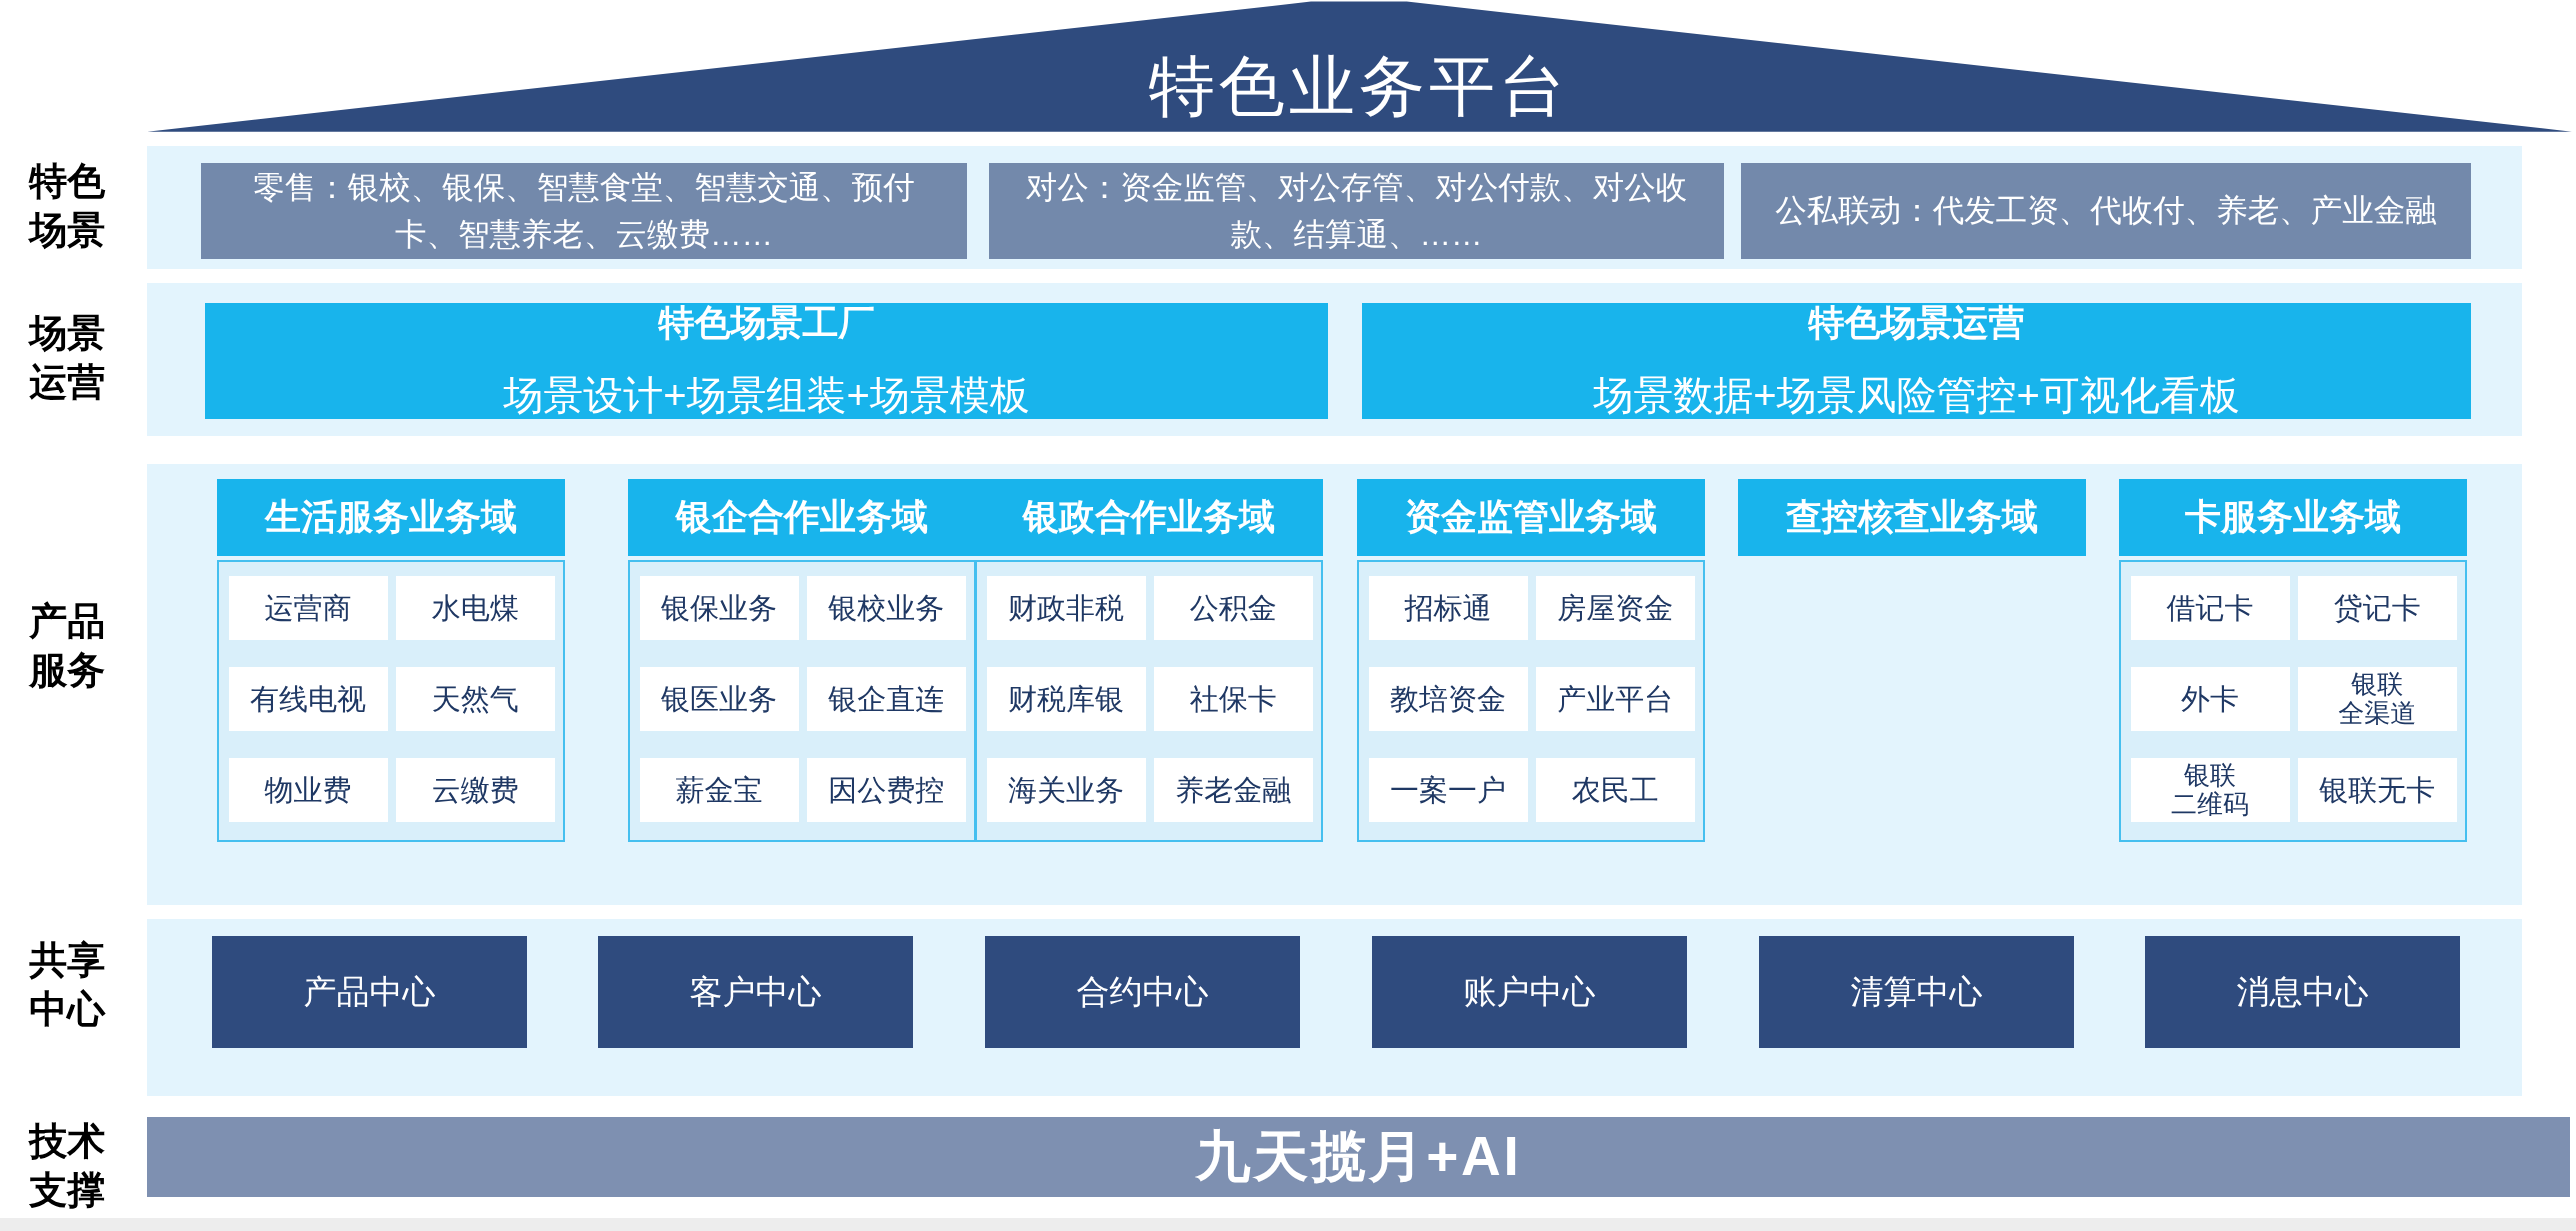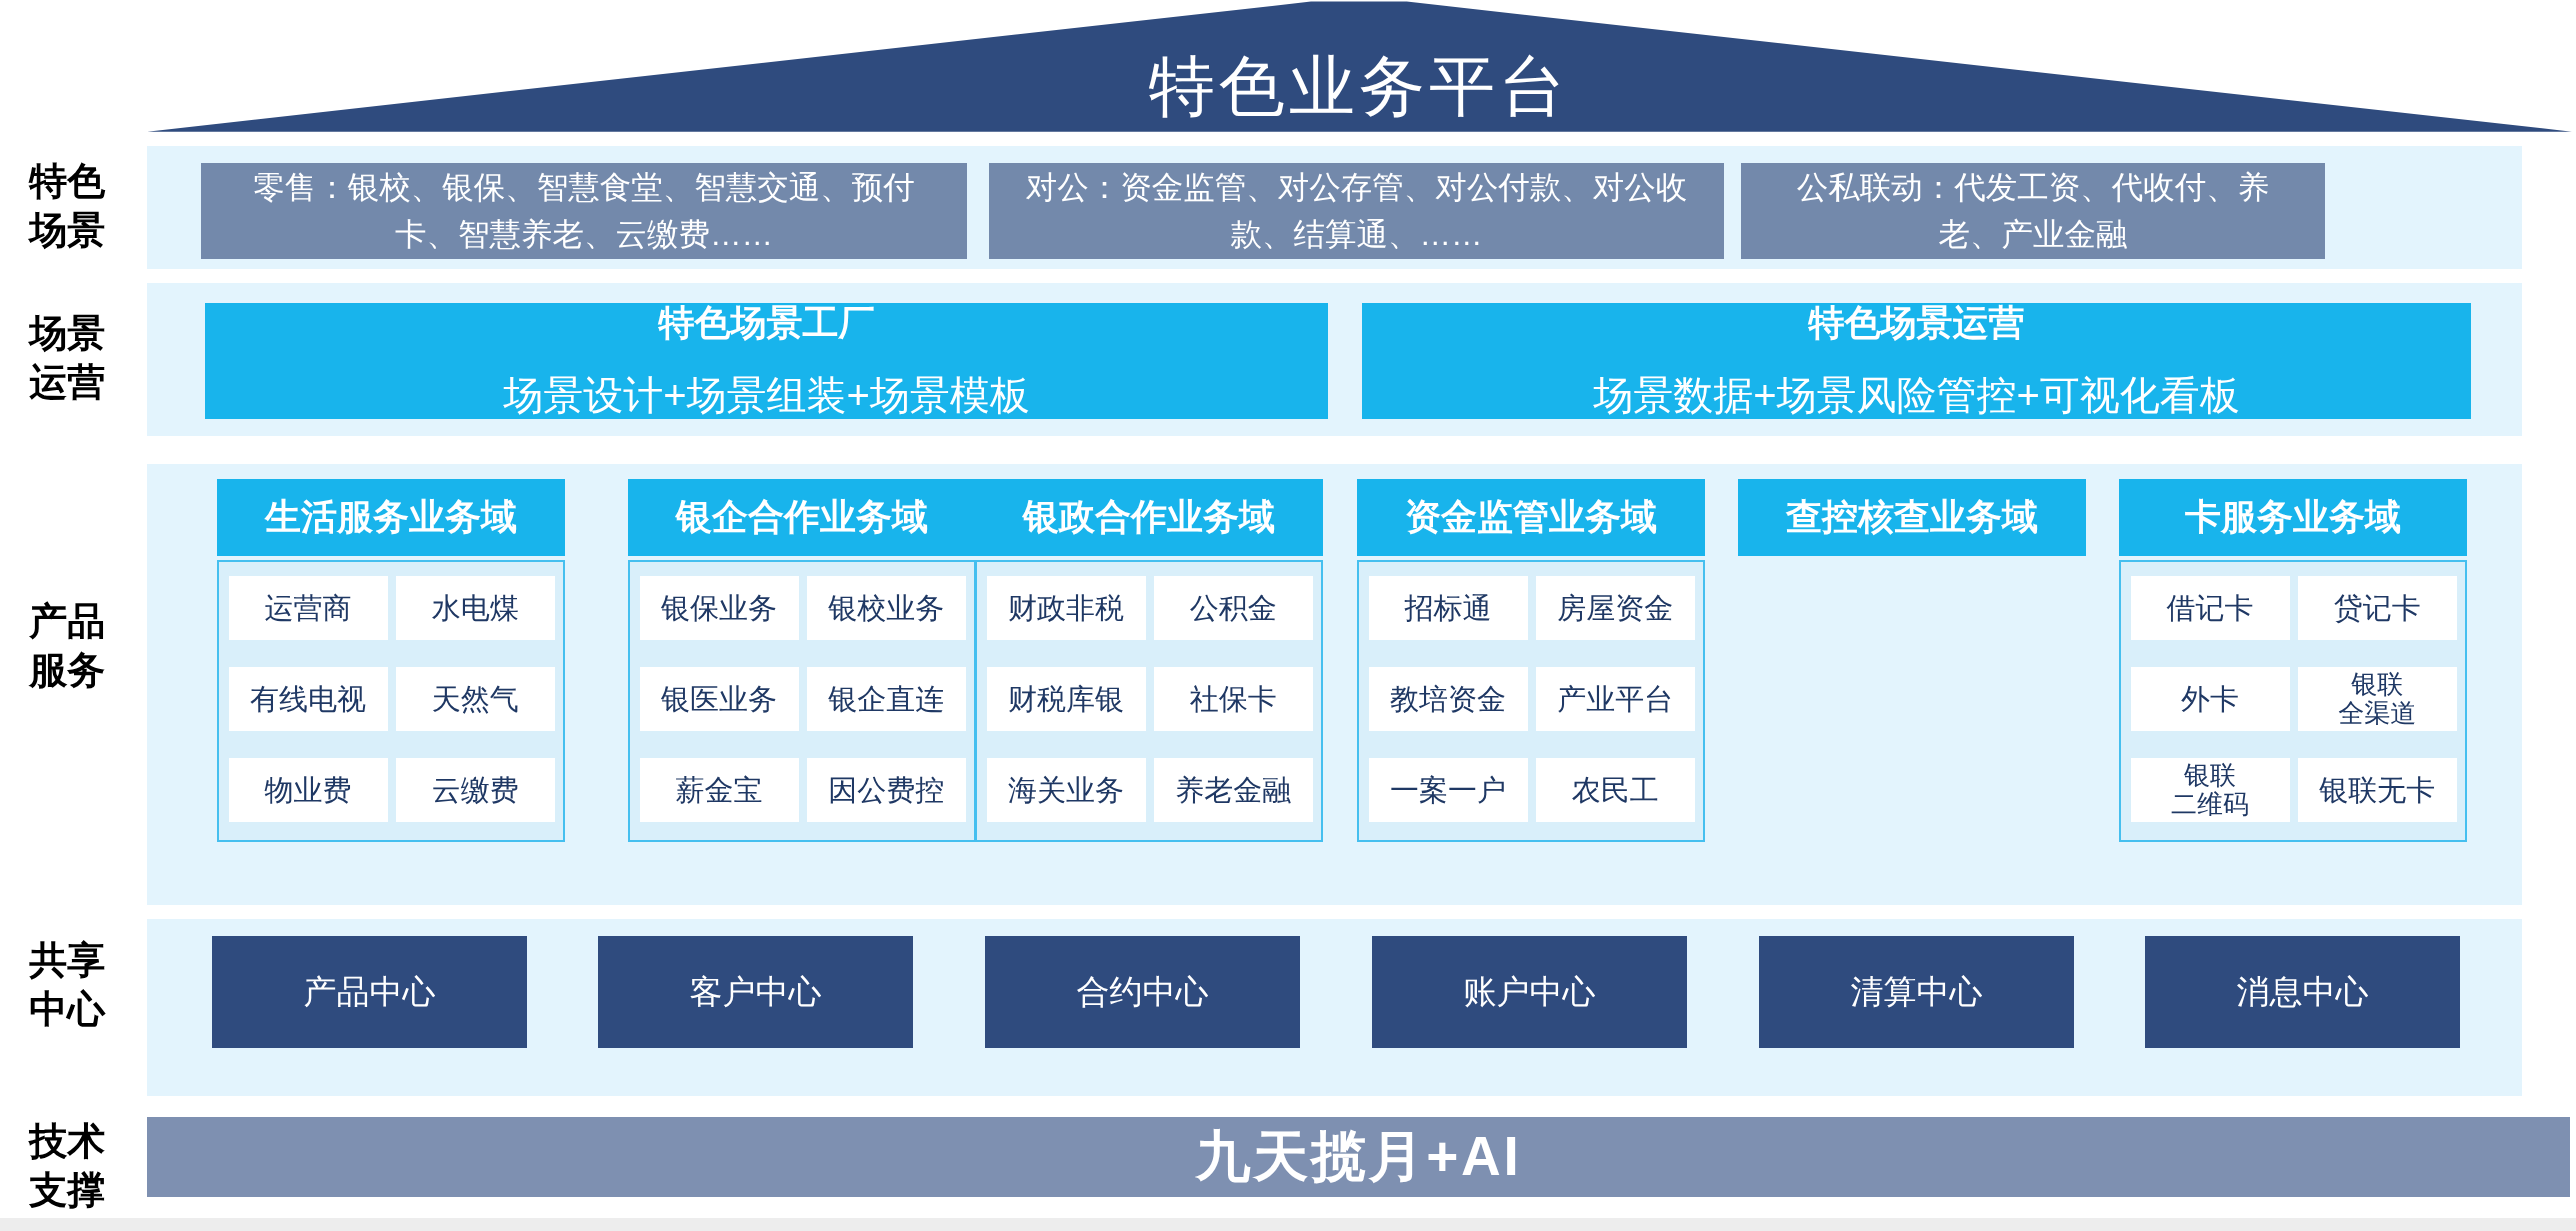--- a/index.html
+++ b/index.html
@@ -25,21 +25,21 @@
   #rowbg-products{top:464px;height:441px;}
   #rowbg-shared{top:919px;height:177px;}
   
   .scene-box{
     position:absolute;top:163px;height:96px;background:#7389AB;color:#ffffff;
     display:flex;align-items:center;justify-content:center;text-align:center;
     font-size:31.5px;line-height:1.5;padding:0 29px;box-sizing:border-box;
   }
   #scene-box-0{left:201px;width:766px;}
   #scene-box-1{left:989px;width:735px;}
-  #scene-box-2{left:1741px;width:584px;}
+  #scene-box-2{left:1741px;width:730px;}
   
   .op-panel{
     position:absolute;top:303px;height:116px;background:#18B4EC;color:#ffffff;
     display:flex;flex-direction:column;align-items:center;justify-content:center;
   }
   #op-panel-0{left:205px;width:1123px;}
   #op-panel-1{left:1362px;width:1109px;}
   .op-title{font-size:36px;font-weight:700;margin-bottom:20.5px;}
   .op-subtitle{font-size:40px;}
   

